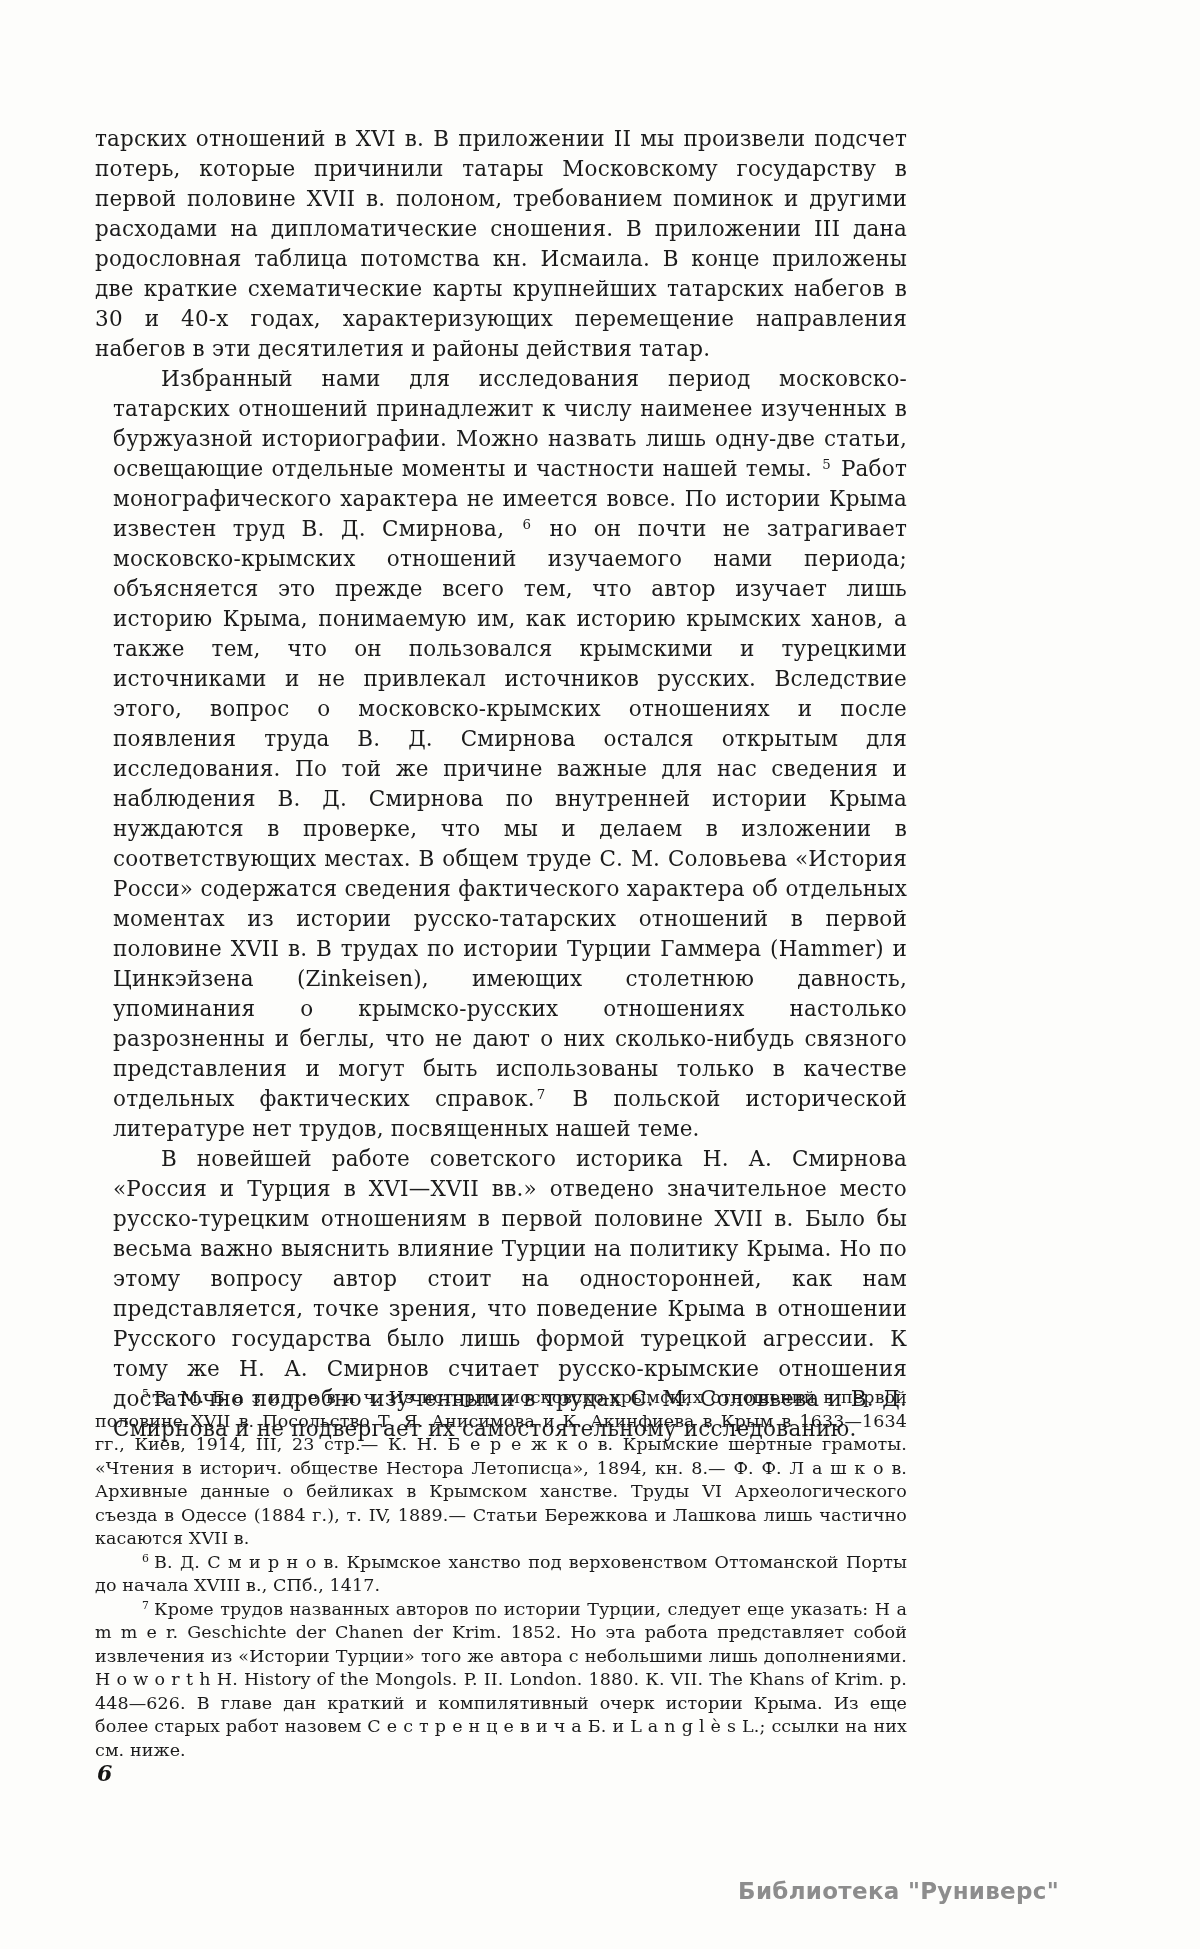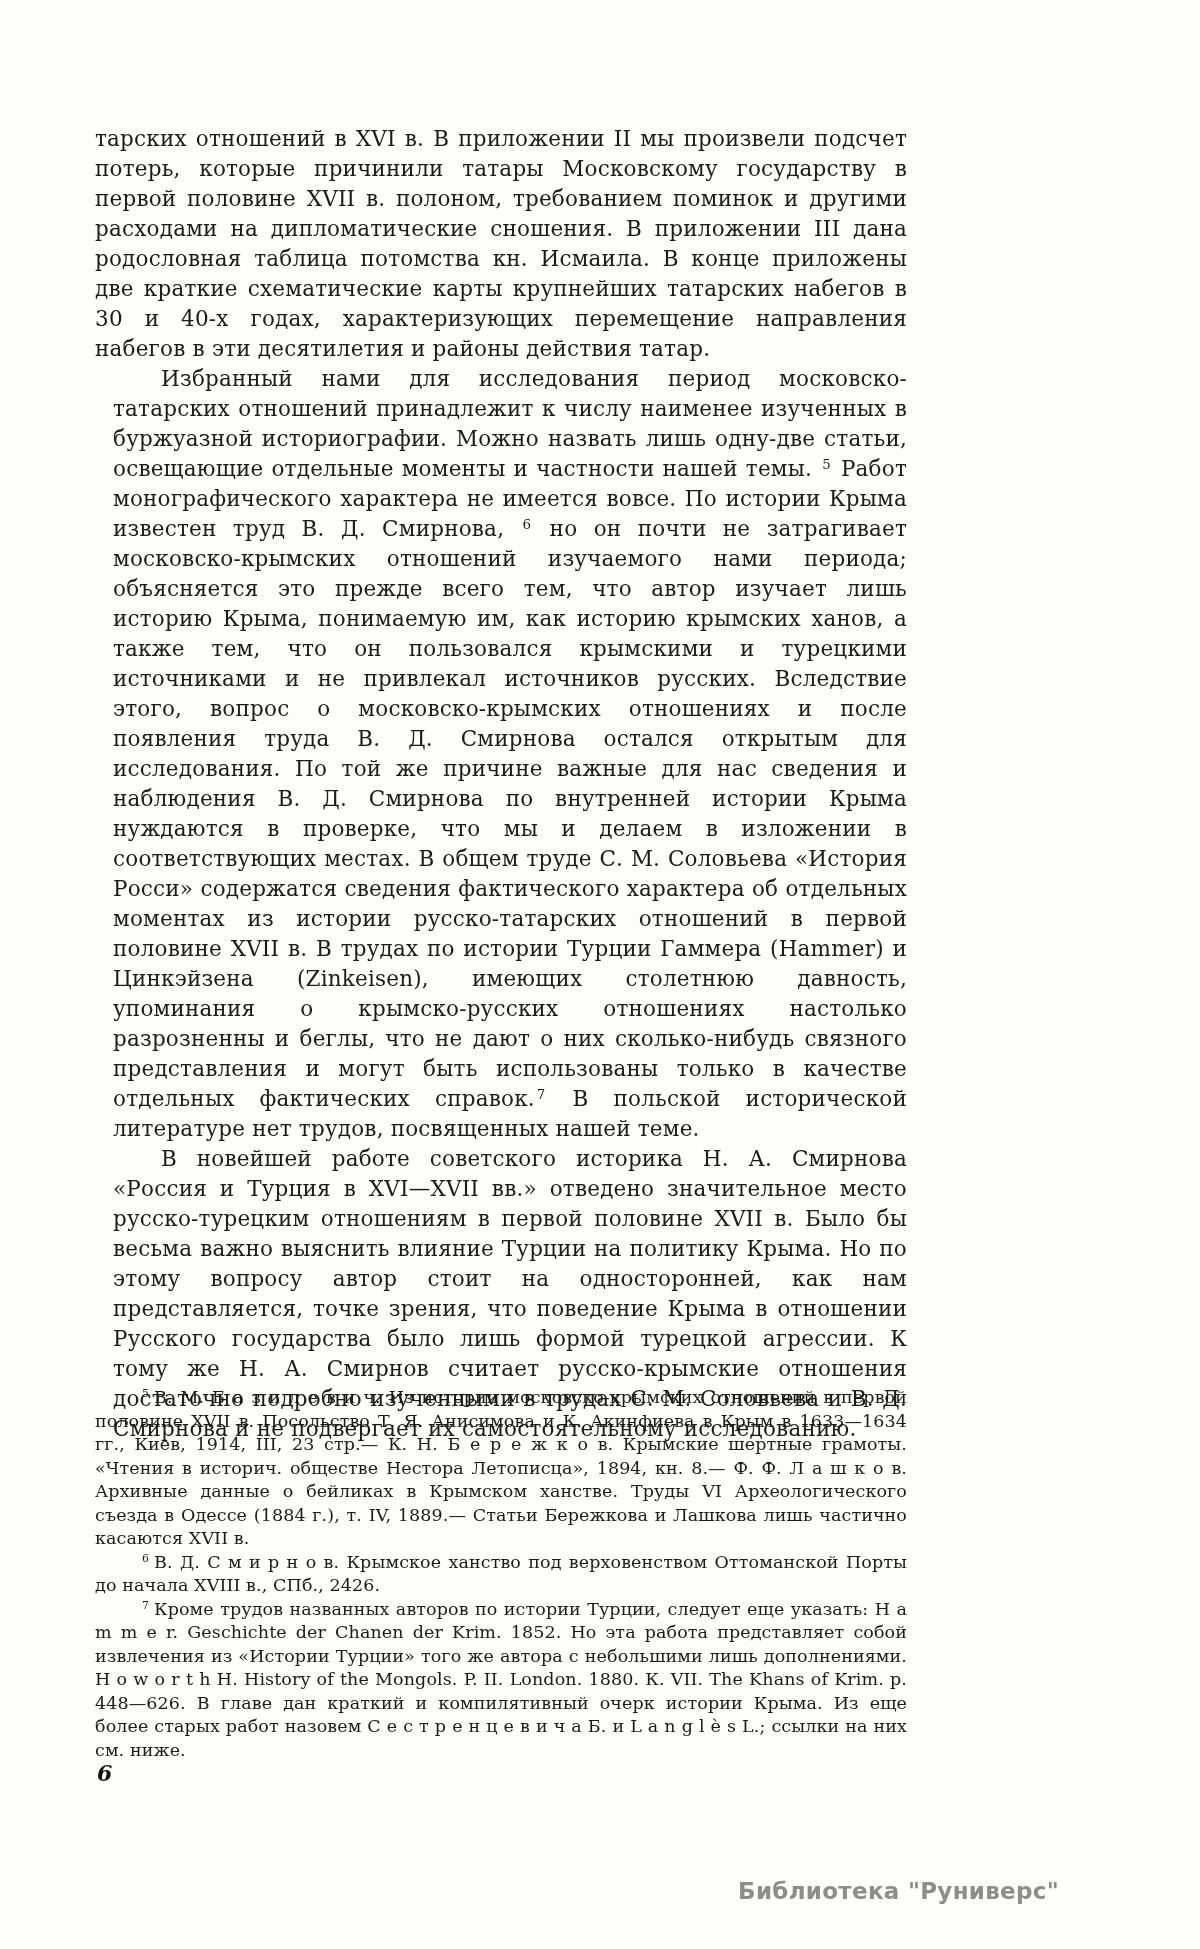--- a/index.html
+++ b/index.html
@@ -69,21 +69,21 @@
   <div class="body-text">
     <p><span>тарских отношений в XVI в. В приложении II мы произвели подсчет потерь, которые причинили татары Московскому государству в первой половине XVII в. полоном, требованием поминок и другими расходами на дипломатические сношения. В приложении III дана родословная таблица потомства кн. Исмаила. В конце приложены две краткие схематические карты крупнейших татарских набегов в 30 и 40-х годах, характеризующих перемещение направления набегов в эти десятилетия и районы действия татар.</span></p>
 
     <p class="ind"><span>Избранный нами для исследования период московско-татарских отношений принадлежит к числу наименее изученных в буржуазной историографии. Можно назвать лишь одну-две статьи, освещающие отдельные моменты и частности нашей темы. </span><sup class="ref">5</sup><span> Работ монографического характера не имеется вовсе. По истории Крыма известен труд В. Д. Смирнова, </span><sup class="ref">6</sup><span> но он почти не затрагивает московско-крымских отношений изучаемого нами периода; объясняется это прежде всего тем, что автор изучает лишь историю Крыма, понимаемую им, как историю крымских ханов, а также тем, что он пользовался крымскими и турецкими источниками и не привлекал источников русских. Вследствие этого, вопрос о московско-крымских отношениях и после появления труда В. Д. Смирнова остался открытым для исследования. По той же причине важные для нас сведения и наблюдения В. Д. Смирнова по внутренней истории Крыма нуждаются в проверке, что мы и делаем в изложении в соответствующих местах. В общем труде С. М. Соловьева «История Росси» содержатся сведения фактического характера об отдельных моментах из истории русско-татарских отношений в первой половине XVII в. В трудах по истории Турции Гаммера (Hammer) и Цинкэйзена (Zinkeisen), имеющих столетнюю давность, упоминания о крымско-русских отношениях настолько разрозненны и беглы, что не дают о них сколько-нибудь связного представления и могут быть использованы только в качестве отдельных фактических справок.</span><sup class="ref">7</sup><span> В польской исторической литературе нет трудов, посвященных нашей теме.</span></p>
 
     <p class="ind"><span>В новейшей работе советского историка Н. А. Смирнова «Россия и Турция в XVI—XVII вв.» отведено значительное место русско-турецким отношениям в первой половине XVII в. Было бы весьма важно выяснить влияние Турции на политику Крыма. Но по этому вопросу автор стоит на односторонней, как нам представляется, точке зрения, что поведение Крыма в отношении Русского государства было лишь формой турецкой агрессии. К тому же Н. А. Смирнов считает русско-крымские отношения достаточно подробно изученными в трудах С. М. Соловьева и В. Д. Смирнова и не подвергает их самостоятельному исследованию.</span></p>
   </div>
 
   <div class="footnotes">
     <p class="fn"><sup class="ref">5</sup><span>В. М. Б а з и л е в и ч. Из истории московско-крымских отношений в первой половине XVII в. Посольство Т. Я. Анисимова и К. Акинфиева в Крым в 1633—1634 гг., Киев, 1914, III, 23 стр.— К. Н. Б е р е ж к о в. Крымские шертные грамоты. «Чтения в историч. обществе Нестора Летописца», 1894, кн. 8.— Ф. Ф. Л а ш к о в. Архивные данные о бейликах в Крымском ханстве. Труды VI Археологического съезда в Одессе (1884 г.), т. IV, 1889.— Статьи Бережкова и Лашкова лишь частично касаются XVII в.</span></p>
-    <p class="fn"><sup class="ref">6</sup><span>В. Д. С м и р н о в. Крымское ханство под верховенством Оттоманской Порты до начала XVIII в., СПб., 2426.</span></p>
+    <p class="fn"><sup class="ref">6</sup><span>В. Д. С м и р н о в. Крымское ханство под верховенством Оттоманской Порты до начала XVIII в., СПб., 1417.</span></p>
     <p class="fn"><sup class="ref">7</sup><span>Кроме трудов названных авторов по истории Турции, следует еще указать: H a m m e r. Geschichte der Chanen der Krim. 1852. Но эта работа представляет собой извлечения из «Истории Турции» того же автора с небольшими лишь дополнениями. H o w o r t h H. History of the Mongols. P. II. London. 1880. К. VII. The Khans of Krim. p. 448—626. В главе дан краткий и компилятивный очерк истории Крыма. Из еще более старых работ назовем С е с т р е н ц е в и ч а Б. и L a n g l è s L.; ссылки на них см. ниже.</span></p>
   </div>
 
   <div class="page-number">6</div>
 
   <div class="watermark">Библиотека "Руниверс"</div>
 
 </div>
 
 </body></html>

